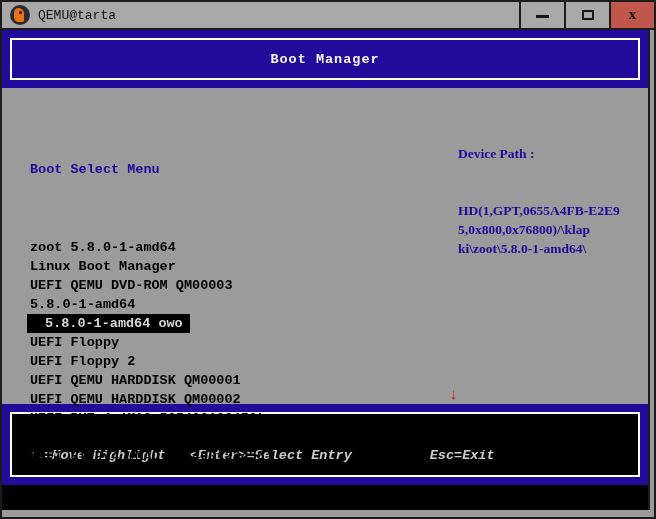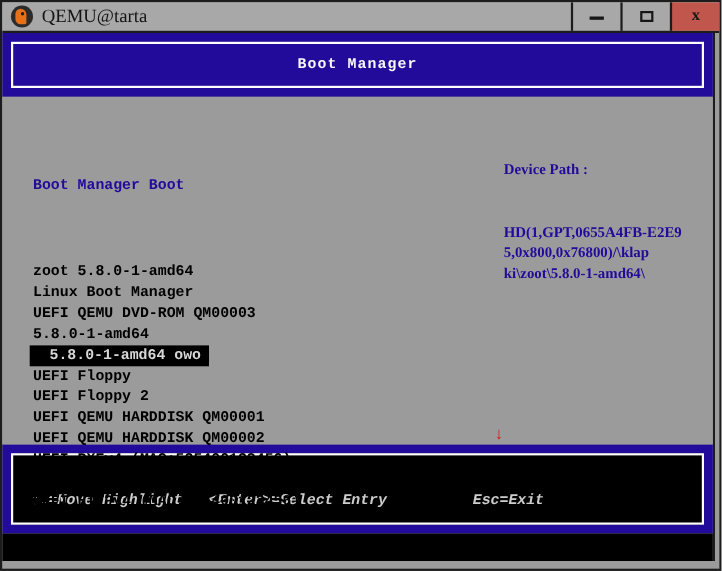--- a/index.html
+++ b/index.html
@@ -37,22 +37,22 @@
   .qemu-icon .bird{
     position:absolute;left:4px;top:3px;width:10px;height:14px;
     background:#e87017;border-radius:7px 8px 2px 7px;
   }
   .qemu-icon .eye{
     position:absolute;left:9px;top:6px;width:3px;height:3px;
     background:#1d1d1d;border-radius:50%;
   }
   .title-text{
     margin-left:8px;
-    font-family:Liberation Serif, serif;
-    font-size:17px;color:#141414;
+    font-family:Liberation Mono, monospace;
+    font-size:13px;color:#141414;
   }
   .window-buttons{margin-left:auto;display:flex;height:100%;}
   .win-btn{
     width:45px;height:100%;
     border-left:2px solid #1c1c1c;
     display:flex;align-items:center;justify-content:center;
   }
   .win-btn.close{background:var(--close-red);}
   .glyph-min{width:13px;height:3px;background:#161616;margin-top:3px;}
   .glyph-max{width:12px;height:10px;border:2px solid #161616;background:transparent;}
@@ -135,21 +135,21 @@
   <div class="efi-screen">
 
     <div class="efi-header">
       <div class="efi-header-box">
         <span>Boot Manager</span>
       </div>
     </div>
 
     <div class="efi-body">
       <div class="menu">
-        <div class="menu-heading">Boot Manager Boot</div>
+        <div class="menu-heading">Boot Select Menu</div>
         <div class="menu-list"><div class="menu-item"><span class="entry-label">zoot 5.8.0-1-amd64</span></div><div class="menu-item"><span class="entry-label">Linux Boot Manager</span></div><div class="menu-item"><span class="entry-label">UEFI QEMU DVD-ROM QM00003</span></div><div class="menu-item"><span class="entry-label">5.8.0-1-amd64</span></div><div class="menu-item selected"><span class="entry-label">5.8.0-1-amd64 owo</span></div><div class="menu-item"><span class="entry-label">UEFI Floppy</span></div><div class="menu-item"><span class="entry-label">UEFI Floppy 2</span></div><div class="menu-item"><span class="entry-label">UEFI QEMU HARDDISK QM00001</span></div><div class="menu-item"><span class="entry-label">UEFI QEMU HARDDISK QM00002</span></div><div class="menu-item"><span class="entry-label">UEFI PXEv4 (MAC:525400123456)</span></div><div class="menu-item"><span class="entry-label">UEFI PXEv4 (MAC:525400123456) 2</span></div><div class="menu-item"><span class="entry-label">UEFI HTTPv4 (MAC:525400123456)</span></div></div>
       </div>
 
       <div class="device-path">
         <div class="dp-heading">Device Path :</div>
         <div class="dp-lines"><div>HD(1,GPT,0655A4FB-E2E9</div><div>5,0x800,0x76800)/\klap</div><div>ki\zoot\5.8.0-1-amd64\</div></div>
       </div>
 
       <div class="scroll-arrow">↓</div>
     </div>

